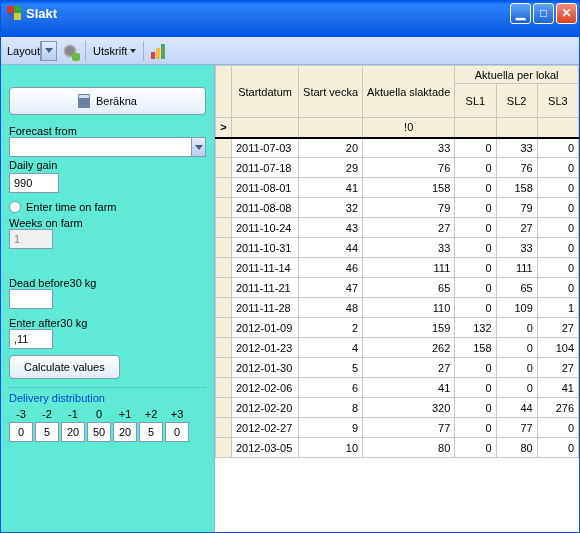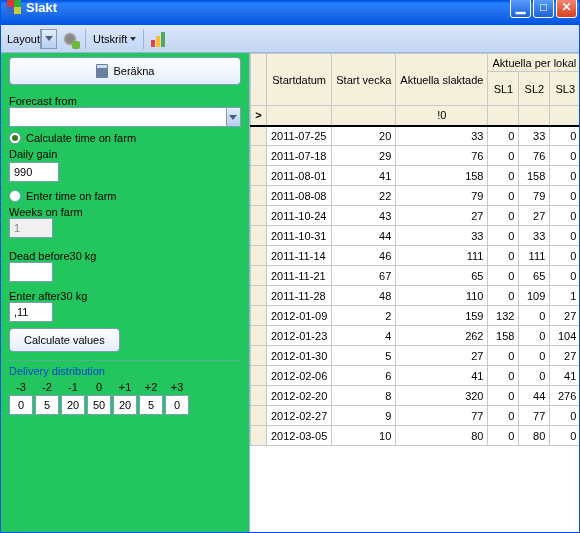--- a/index.html
+++ b/index.html
@@ -1,20 +1,20 @@
 <!DOCTYPE html>
 <html><head>
 <meta charset="utf-8">
 <style>
   * { box-sizing: border-box; margin: 0; padding: 0; }
   body { font-family: Tahoma, Arial, sans-serif; font-size: 11px; background: #fff; }
   
   
   .window { width: 580px; height: 533px; border: 1px solid #0054E3; background: #fff; display: flex; flex-direction: column; }
-  .titlebar { height: 24px; background: linear-gradient(to bottom, #0058E6 0%, #2A80FF 10%, #1F6EEB 50%, #0054E3 100%); display: flex; align-items: center; padding: 0 2px 12px 6px; color: #fff; font-weight: bold; font-size: 13px; }
+  .titlebar { height: 36px; background: linear-gradient(to bottom, #0058E6 0%, #2A80FF 10%, #1F6EEB 50%, #0054E3 100%); display: flex; align-items: center; padding: 0 2px 12px 6px; color: #fff; font-weight: bold; font-size: 13px; }
   .titlebar .ticon { width: 14px; height: 14px; margin-right: 5px; display: inline-block; }
   .titlebar .ticon .sq { position: absolute; width: 7px; height: 7px; }
   .titlebar .title { flex: 1; }
   .winbtns { display: flex; gap: 2px; }
   .winbtn { width: 21px; height: 21px; border-radius: 3px; border: 1px solid #fff; display: flex; align-items: center; justify-content: center; font-weight: bold; color: #fff; font-size: 12px; }
   .winbtn.min, .winbtn.max { background: linear-gradient(to bottom,#5FA4FF,#1C62D6); }
   .winbtn.close { background: linear-gradient(to bottom,#F88C7C,#D6411F); }
   .winbtn .glyph { line-height: 1; }
   
   
@@ -30,21 +30,21 @@
   .gear { background: radial-gradient(circle,#888 35%,#bbb 55%,transparent 60%); border-radius:50%; }
   .gear::after { content:''; position:absolute; right:-2px; bottom:-2px; width:8px; height:8px; background:#6cba3a; border-radius:2px; }
   .bars span { position:absolute; bottom:0; width:4px; }
   .bars .b1{left:0;height:7px;background:#d44;}
   .bars .b2{left:5px;height:11px;background:#fb3;}
   .bars .b3{left:10px;height:15px;background:#5a5;}
   .sep { width:1px; height:20px; background:#99b4dd; margin:0 2px; }
   
   
   .content { flex:1; display:flex; overflow:hidden; }
-  .leftpanel { width:249px; border-right:1px solid #99b4dd; background:#22c55e; padding:4px 8px; overflow:hidden; }
+  .leftpanel { width:214px; border-right:1px solid #99b4dd; background:#5eead4; padding:22px 8px; overflow:hidden; }
   .rightpanel { flex:1; display:flex; flex-direction:column; background:#b8d2e8; overflow:hidden; }
   
   
   .bigbtn { width:100%; height:28px; border:1px solid #7F9DB9; border-radius:4px; background:linear-gradient(to bottom,#fff,#e3edfb); display:flex; align-items:center; justify-content:center; gap:6px; font-size:11px; margin-bottom:10px; }
   .calc-icon { width:12px; height:14px; background:#6b80a0; border-radius:1px; position:relative; }
   .calc-icon::before{content:'';position:absolute;top:1px;left:1px;right:1px;height:3px;background:#cfe0f5;}
   .lbl { font-size:11px; color:#000; }
   .grouplabel { color:#0046D5; font-size:11px; margin:6px 0 4px; }
   .dotted-top { border-top:1px dotted #7F9DB9; padding-top:4px; }
   .combo.full { width:100%; }
@@ -140,43 +140,37 @@
 
       <div class="lbl">Forecast from</div>
       <div class="combo full">
         <input style="">
         <div class="dd">
             <span class="tri"></span>
           </div>
       </div>
 
 
-      <div class="radio-row">
-        <span class="radio">
-            <span class="dot"></span>
-          </span>
-        <span>Calculate time on farm</span>
-      </div>
       <div class="indent pair">
         <div class="col">
           <span class="lbl">Daily gain</span>
           <input class="txt w50" value="990" style="">
         </div>
       </div>
 
       <div class="radio-row" style="margin-top:8px">
         <span class="radio"></span>
         <span>Enter time on farm</span>
       </div>
       <div class="indent">
         <div class="lbl">Weeks on farm</div>
         <input class="txt w44 ro" readonly="" value="1" style="">
       </div>
 
-      <div class="lbl" style="margin-top:12px">Dead before30 kg</div>
+      <div class="lbl" style="margin-top:28px">Dead before30 kg</div>
       <input class="txt w44" value="" style="">
 
       <div class="lbl" style="margin-top:8px">Enter after30 kg</div>
       <input class="txt w44" value=",11" style="">
 
       <div><button class="smbtn"><span>Calculate values</span></button></div>
 
       <div class="grouplabel dotted-top" style="margin-top:8px">Delivery distribution</div>
       <div class="ddhdr" id="ddhdr">
           <span>-3</span>
@@ -220,21 +214,21 @@
               <th></th>
               <th style="text-align:center">!0</th>
               <th></th>
               <th></th>
               <th></th>
             </tr>
           </thead>
           <tbody id="gridbody">
               <tr class="thickline">
                 <td class="rowhdr"></td>
-                <td class="date">2011-07-25</td>
+                <td class="date">2011-07-03</td>
                 <td>20</td>
                 <td>33</td>
                 <td>0</td>
                 <td>33</td>
                 <td>0</td>
               </tr>
               <tr>
                 <td class="rowhdr"></td>
                 <td class="date">2011-07-18</td>
                 <td>29</td>
@@ -248,21 +242,21 @@
                 <td class="date">2011-08-01</td>
                 <td>41</td>
                 <td>158</td>
                 <td>0</td>
                 <td>158</td>
                 <td>0</td>
               </tr>
               <tr>
                 <td class="rowhdr"></td>
                 <td class="date">2011-08-08</td>
-                <td>22</td>
+                <td>32</td>
                 <td>79</td>
                 <td>0</td>
                 <td>79</td>
                 <td>0</td>
               </tr>
               <tr>
                 <td class="rowhdr"></td>
                 <td class="date">2011-10-24</td>
                 <td>43</td>
                 <td>27</td>
@@ -284,21 +278,21 @@
                 <td class="date">2011-11-14</td>
                 <td>46</td>
                 <td>111</td>
                 <td>0</td>
                 <td>111</td>
                 <td>0</td>
               </tr>
               <tr>
                 <td class="rowhdr"></td>
                 <td class="date">2011-11-21</td>
-                <td>67</td>
+                <td>47</td>
                 <td>65</td>
                 <td>0</td>
                 <td>65</td>
                 <td>0</td>
               </tr>
               <tr>
                 <td class="rowhdr"></td>
                 <td class="date">2011-11-28</td>
                 <td>48</td>
                 <td>110</td>

